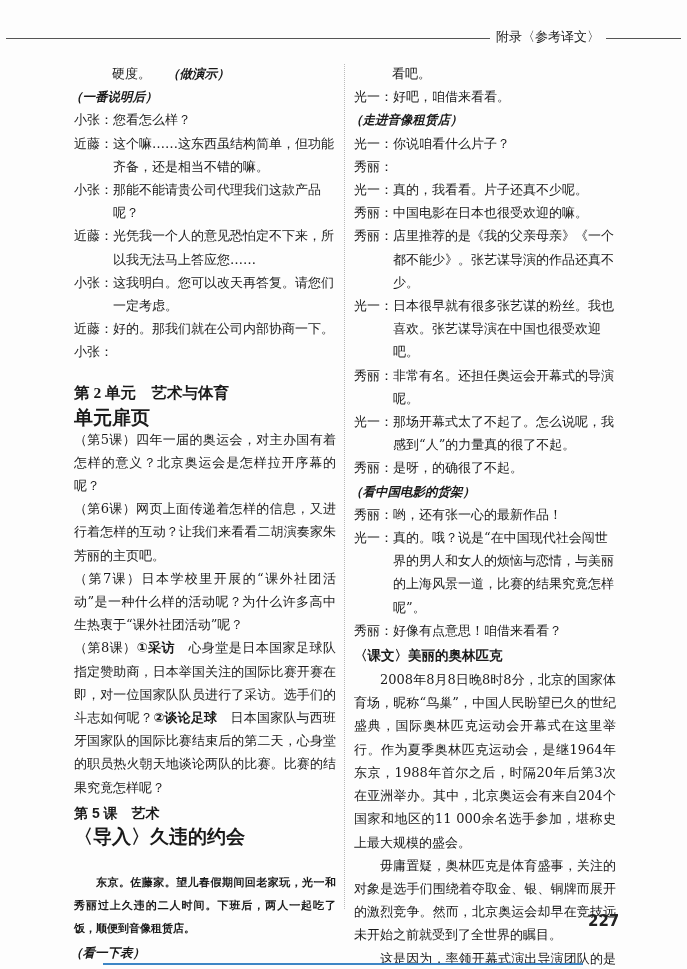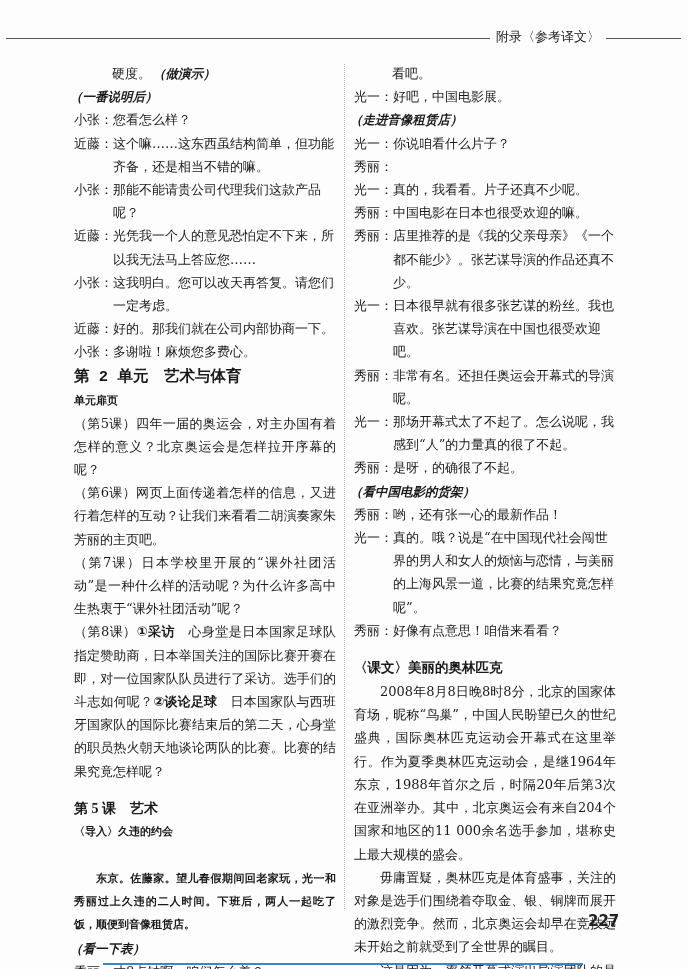--- a/index.html
+++ b/index.html
@@ -14,40 +14,40 @@
   }
   .col { position:absolute; top:62px; font-size:13px; line-height:23.2px; }
   .col-left { left:74px; width:262px; }
   .col-right { left:354px; width:262px; }
   .divider { position:absolute; left:344px; top:64px; height:845px; border-left:1px dotted #bbb; }
   .line { display:flex; }
   .spk { flex:0 0 auto; white-space:nowrap; }
   .utt { flex:1 1 auto; }
   .stage { font-family:"DejaVu Sans", sans-serif; font-style:italic; font-weight:bold; font-size:12.5px; margin-left:-4px; }
   .cont { padding-left:38px; }
-  .h-unit { font-family:Liberation Mono, monospace; font-weight:bold; font-size:15.5px; margin-top:0; line-height:26px; }
-  .h-sub { font-family:"DejaVu Sans", sans-serif; font-weight:bold; font-size:11px; line-height:22px; }
-  .h-lesson { font-family:Liberation Serif, serif; font-weight:bold; font-size:14px; margin-top:14px; line-height:24px; }
+  .h-unit { font-family:Liberation Serif, serif; font-weight:bold; font-size:15.5px; margin-top:16px; line-height:26px; }
+  .h-sub { font-family:"DejaVu Sans", sans-serif; font-weight:bold; font-size:19px; line-height:22px; }
+  .h-lesson { font-family:Liberation Sans, sans-serif; font-weight:bold; font-size:14px; margin-top:2px; line-height:24px; }
   .para { text-align:justify; }
   .indent { text-indent:2em; }
   .bold-sans { font-family:"DejaVu Sans", sans-serif; font-weight:bold;margin-top:24px; }
   .page-num { position:absolute; top:912px; left:588px; font-family:"DejaVu Sans", sans-serif; font-weight:bold; font-size:15px; color:#222; }
   .footer-line { position:absolute; top:963px; left:103px; width:480px; border-top:2px solid #3d86c6; }
 </style>
 </head>
 <body>
 
 <div class="header-line"></div>
 <div class="header-title">附录〈参考译文〉</div>
 
 <div class="divider"></div>
 
 <div class="col col-left">
   <div class="cont">
-    <span>硬度。</span><span class="stage" style="margin-left:2px">（做演示）</span>
+    <span>硬度。</span><span class="stage" style="margin-left:16px">（做演示）</span>
   </div>
   <div class="stage">（一番说明后）</div>
   <div class="line">
       <span class="spk">小张：</span>
       <span class="utt">您看怎么样？</span>
     </div>
   <div class="line">
       <span class="spk">近藤：</span>
       <span class="utt">这个嘛……这东西虽结构简单，但功能齐备，还是相当不错的嘛。</span>
     </div>
@@ -62,21 +62,20 @@
   <div class="line">
       <span class="spk">小张：</span>
       <span class="utt">这我明白。您可以改天再答复。请您们一定考虑。</span>
     </div>
   <div class="line">
       <span class="spk">近藤：</span>
       <span class="utt">好的。那我们就在公司内部协商一下。</span>
     </div>
   <div class="line">
       <span class="spk">小张：</span>
-      <span class="utt">多谢啦！麻烦您多费心。</span>
     </div>
 
   <div class="h-unit">第 2 单元　艺术与体育</div>
   <div class="h-sub">单元扉页</div>
   <div class="para"><span>（第5课）</span><span>四年一届的奥运会，对主办国有着怎样的意义？北京奥运会是怎样拉开序幕的呢？</span></div>
   <div class="para"><span>（第6课）</span><span>网页上面传递着怎样的信息，又进行着怎样的互动？让我们来看看二胡演奏家朱芳丽的主页吧。</span></div>
   <div class="para"><span>（第7课）</span><span>日本学校里开展的“课外社团活动”是一种什么样的活动呢？为什么许多高中生热衷于“课外社团活动”呢？</span></div>
   <div class="para">
     <span>（第8课）</span><span class="bold-sans">①采访</span><span>　心身堂是日本国家足球队指定赞助商，日本举国关注的国际比赛开赛在即，对一位国家队队员进行了采访。选手们的斗志如何呢？</span><span class="bold-sans">②谈论足球</span><span>　日本国家队与西班牙国家队的国际比赛结束后的第二天，心身堂的职员热火朝天地谈论两队的比赛。比赛的结果究竟怎样呢？</span>
   </div>
@@ -89,21 +88,21 @@
       <span class="spk">秀丽：</span>
       <span class="utt">才8点钟啊。咱们怎么着？</span>
     </div>
 
 </div>
 
 <div class="col col-right">
   <div class="cont">看吧。</div>
   <div class="line">
       <span class="spk">光一：</span>
-      <span class="utt">好吧，中国电影展。</span>
+      <span class="utt">好吧，咱借来看看。</span>
     </div>
   <div class="stage">（走进音像租赁店）</div>
   <div class="line">
       <span class="spk">光一：</span>
       <span class="utt">你说咱看什么片子？</span>
     </div>
   <div class="line">
       <span class="spk">秀丽：</span>
     </div>
   <div class="line">

